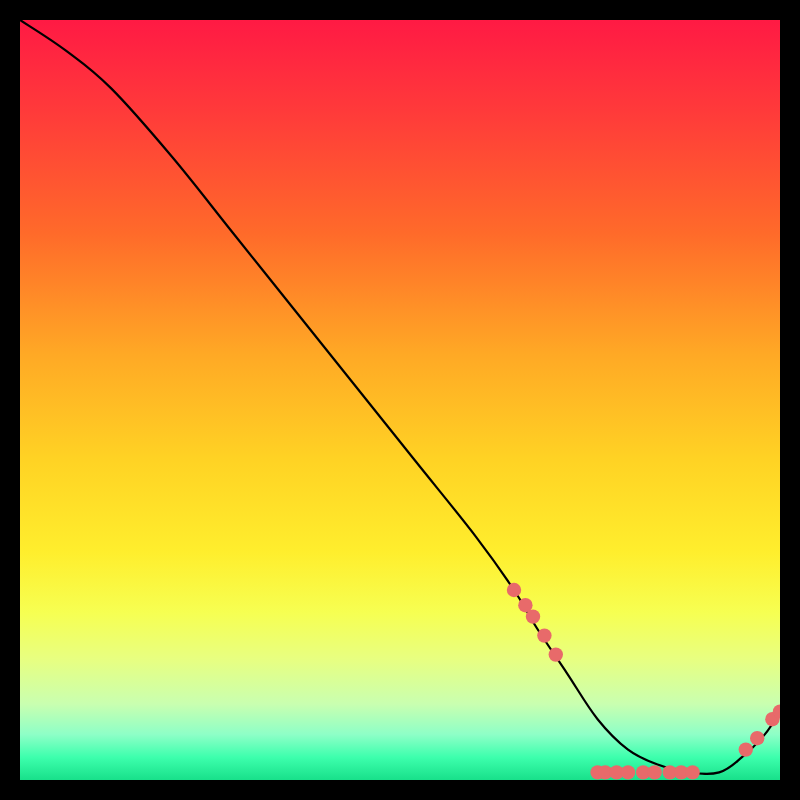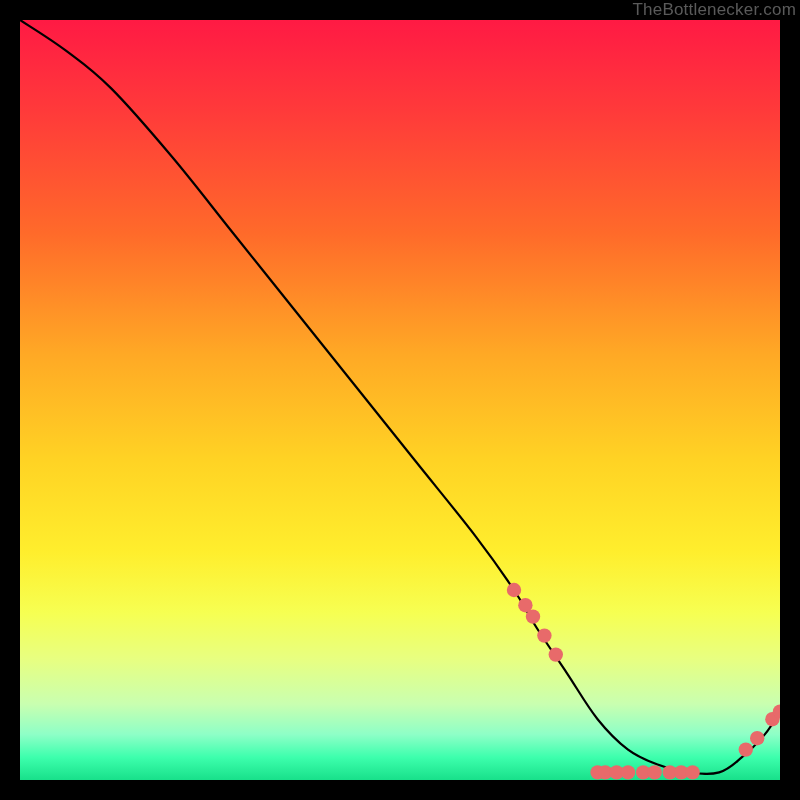--- a/index.html
+++ b/index.html
@@ -66,23 +66,20 @@
     width: 760px;
     height: 760px;
     z-index: 10;
   }
 </style>
 </head>
 <body>
 
 <div class="stage">
 
-  <div class="credit-wrap">
-    <span class="credit">TheBottlenecker.com</span>
-  </div>
 
   <div class="plot">
     <div class="grad"></div>
     <svg class="overlay" viewBox="0 0 760 760" preserveAspectRatio="none">
       <path id="curve-path" fill="none" stroke="#000000" stroke-width="2.2" stroke-linecap="round" stroke-linejoin="round" d="M 0.00 0.00 C 8.21 5.47, 29.18 18.09, 45.60 30.40 C 62.02 42.71, 72.05 49.25, 91.20 68.40 C 110.35 87.55, 130.11 110.81, 152.00 136.80 C 173.89 162.79, 190.91 185.44, 212.80 212.80 C 234.69 240.16, 251.71 261.44, 273.60 288.80 C 295.49 316.16, 312.51 337.44, 334.40 364.80 C 356.29 392.16, 373.31 413.44, 395.20 440.80 C 417.09 468.16, 438.22 493.54, 456.00 516.80 C 473.78 540.06, 483.06 553.58, 494.00 570.00 C 504.94 586.42, 507.22 592.95, 516.80 608.00 C 526.38 623.05, 536.26 637.18, 547.20 653.60 C 558.14 670.02, 566.66 685.52, 577.60 699.20 C 588.54 712.88, 597.06 721.39, 608.00 729.60 C 618.94 737.81, 627.46 740.70, 638.40 744.80 C 649.34 748.90, 657.86 751.03, 668.80 752.40 C 679.74 753.77, 689.62 755.14, 699.20 752.40 C 708.78 749.66, 713.79 744.04, 722.00 737.20 C 730.21 730.36, 737.96 722.61, 744.80 714.40 C 751.64 706.19, 757.26 695.70, 760.00 691.60"></path>
       <g id="markers-group">
           <circle cx="494.00" cy="570.00" r="7.2" fill="#e86a6a" stroke="#d85a5a" stroke-width="0"></circle>
           <circle cx="505.40" cy="585.20" r="7.2" fill="#e86a6a" stroke="#d85a5a" stroke-width="0"></circle>
           <circle cx="513.00" cy="596.60" r="7.2" fill="#e86a6a" stroke="#d85a5a" stroke-width="0"></circle>
           <circle cx="524.40" cy="615.60" r="7.2" fill="#e86a6a" stroke="#d85a5a" stroke-width="0"></circle>

